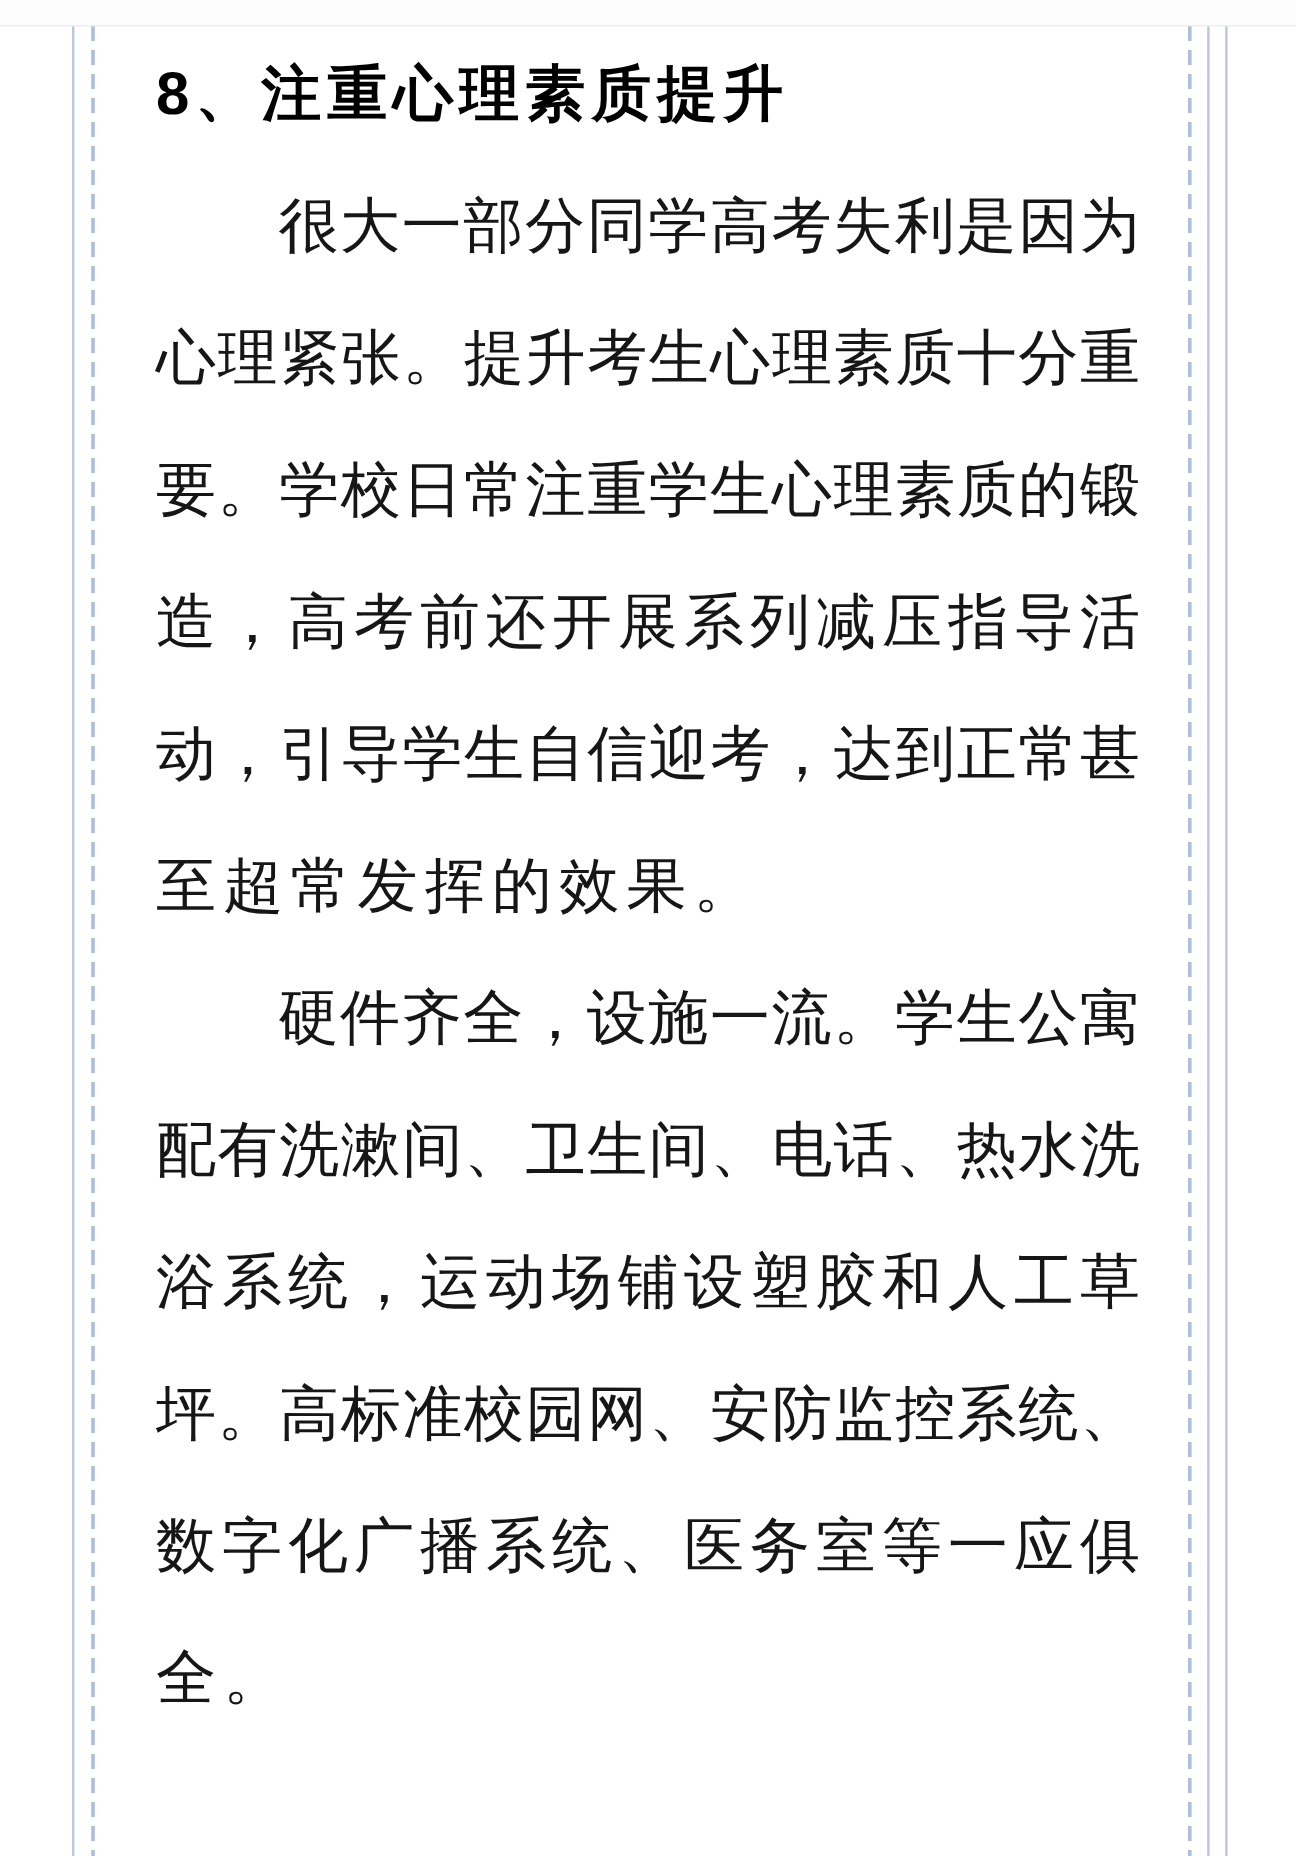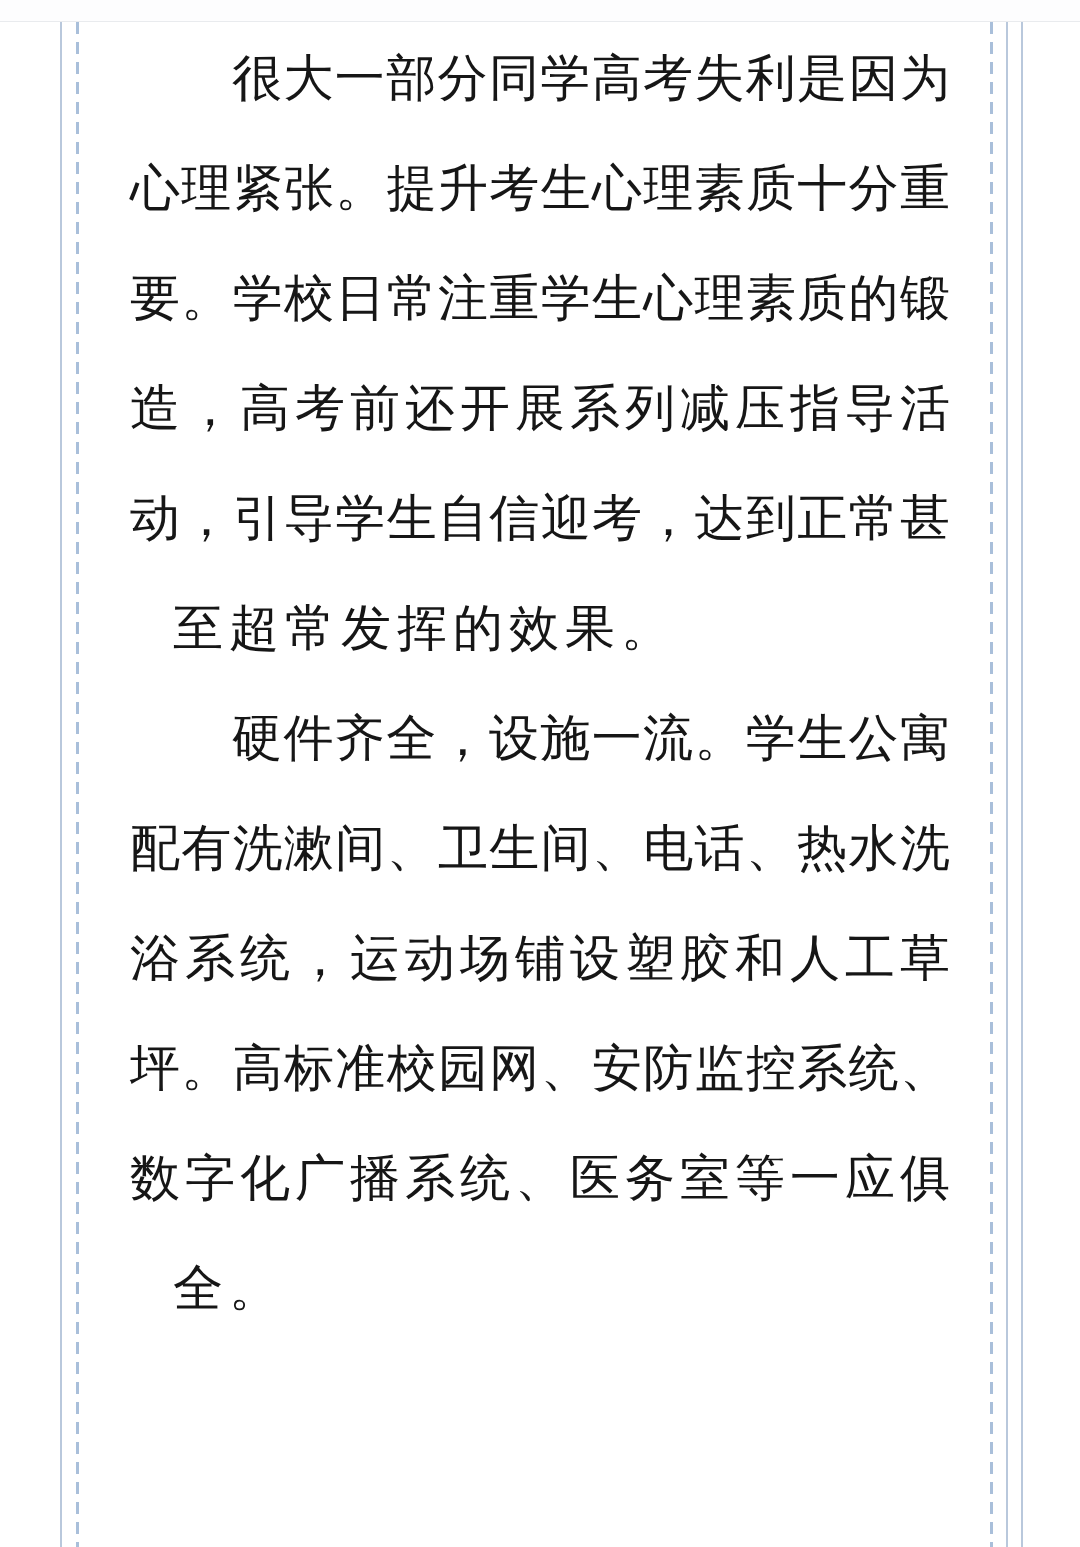--- a/index.html
+++ b/index.html
@@ -76,37 +76,37 @@
   }
   .line.body-justified {
     justify-content: space-between;
   }
   .line.body-justified.indent {
     padding-left: 102px;
   }
   .line.body-end {
     letter-spacing: 6px;
     justify-content: flex-start;
-    margin-left: 43px;
   }
 </style>
 </head>
 <body>
 
 <div class="page">
   <div class="card-bg"></div>
   <div class="top-rule"></div>
 
   <div class="vline solid left-solid"></div>
   <div class="vline dashed left-dashed"></div>
   <div class="vline dashed right-dashed"></div>
   <div class="vline solid right-solid-inner"></div>
   <div class="vline solid right-solid-outer"></div>
 
   <div class="content" id="content">
+      <div class="line heading">8、注重心理素质提升</div>
       <div class="line body-justified indent">
         <span>很</span>
         <span>大</span>
         <span>一</span>
         <span>部</span>
         <span>分</span>
         <span>同</span>
         <span>学</span>
         <span>高</span>
         <span>考</span>

